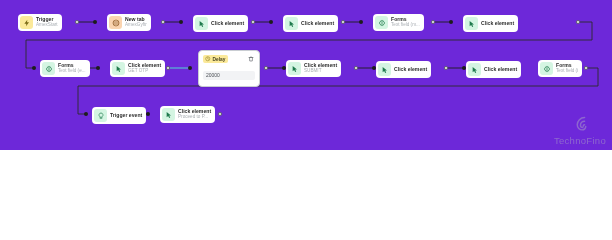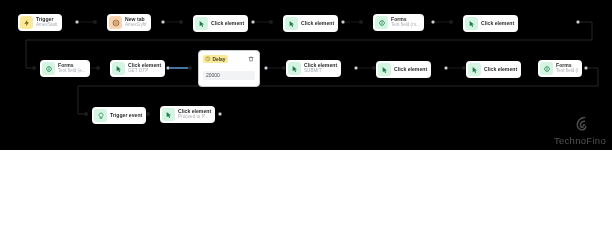--- a/index.html
+++ b/index.html
@@ -5,21 +5,21 @@
   * { box-sizing: border-box; margin: 0; padding: 0; }
   html, body {
     width: 612px; height: 150px;
     overflow: hidden;
     background: #ffffff;
     font-family: "Liberation Sans", sans-serif;
   }
   #canvas {
     position: relative;
     width: 612px; height: 150px;
-    background: #000000;
+    background: #6d28d9;
   }
   #edge-layer {
     position: absolute; left: 0; top: 0;
     width: 612px; height: 150px;
     pointer-events: none;
   }
   
   .node {
     position: absolute;
     display: flex;

